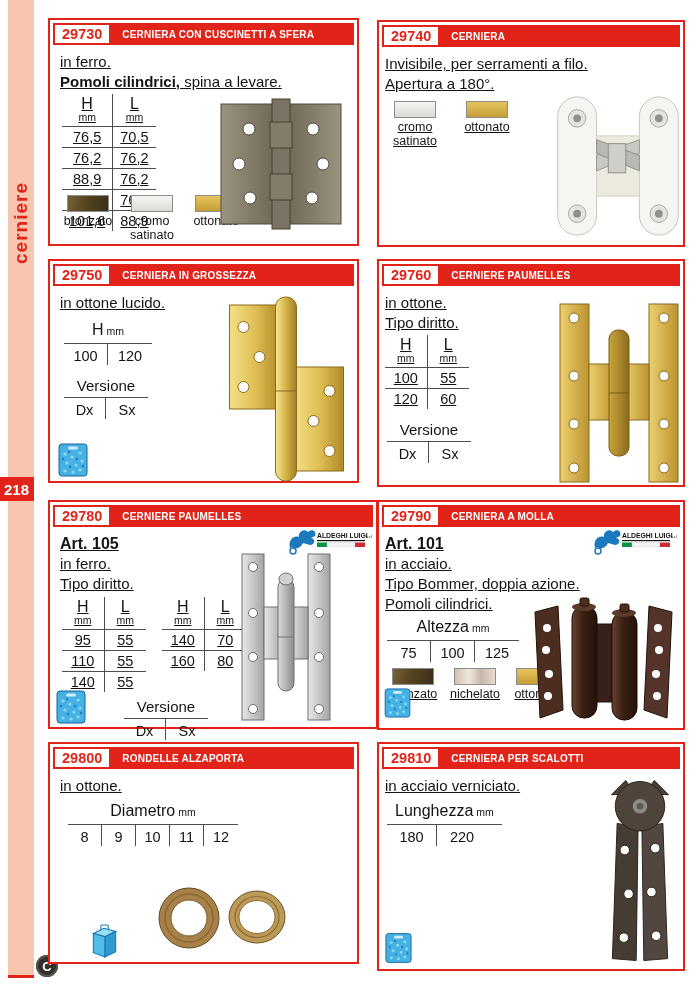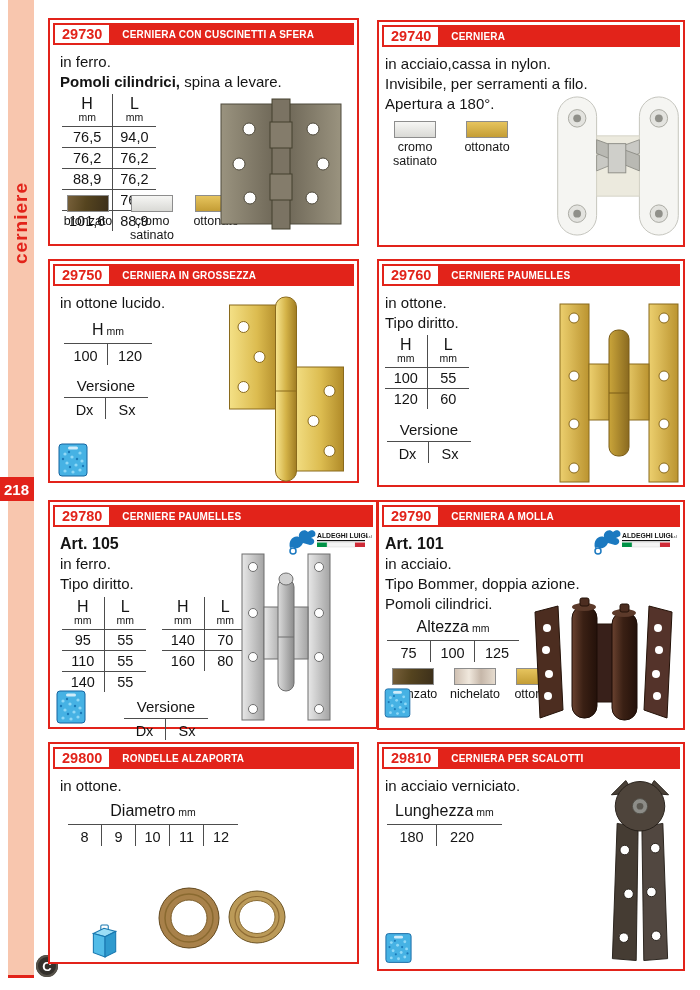--- a/index.html
+++ b/index.html
@@ -22,21 +22,21 @@
       background:#33302b;color:#fff;font-weight:bold;font-size:13px;display:flex;
       align-items:center;justify-content:center;box-shadow:inset 0 0 0 2px #57534a;}
 
   
   .panel{position:absolute;background:#fff;border:2px solid var(--red);}
   .phead{margin:3px;height:22px;background:var(--red);display:flex;align-items:center;}
   .pcode{background:#fff;color:var(--red);font-weight:bold;font-size:14.5px;
       line-height:18px;padding:0 7px;margin-left:2px;}
   .ptitle{color:#fff;font-weight:bold;font-size:10px;margin-left:13px;white-space:nowrap;
       letter-spacing:.2px;}
-  .pbody{position:relative;padding:3px 10px 0 10px;font-size:15px;}
+  .pbody{position:relative;padding:3px 10px 0 10px;font-size:15px;text-decoration:underline;}
   .pbody.rp{padding-left:6px;}
   .desc{margin:1px 0;line-height:19px;}
   .desc b{font-weight:bold;}
   .art{margin:1px 0;font-weight:bold;font-size:16px;line-height:19px;}
 
   
   .hl{border-collapse:collapse;text-align:center;color:var(--ink);margin:3px 0 0 0;}
   .hl td{min-width:42px;padding:2px 7px;font-size:14.5px;
       border-right:1.4px solid var(--line);border-bottom:1.4px solid var(--line);}
   .hl td:last-child{border-right:none;}
@@ -99,21 +99,21 @@
               <span class="bh">H</span>
               <span class="bu">mm</span>
             </td>
         <td>
               <span class="bh">L</span>
               <span class="bu">mm</span>
             </td>
       </tr>
       <tr>
             <td>76,5</td>
-            <td>94,0</td>
+            <td>70,5</td>
           </tr>
       <tr>
             <td>76,2</td>
             <td>76,2</td>
           </tr>
       <tr>
             <td>88,9</td>
             <td>76,2</td>
           </tr>
       <tr>
@@ -165,21 +165,20 @@
     <circle cx="92" cy="100" r="6" fill="#fff" stroke="#4f4a3c"></circle>
   </svg>
 </section>
 
 <section class="panel" style="left:377px;top:20px;width:308px;height:227px">
   <header class="phead">
     <span class="pcode">29740</span>
     <span class="ptitle">CERNIERA</span>
   </header>
   <div class="pbody rp">
-    <p class="desc"><span>in acciaio,cassa in nylon.</span></p>
     <p class="desc"><span>Invisibile, per serramenti a filo.</span></p>
     <p class="desc"><span>Apertura a 180°.</span></p>
     <div class="swrow" style="margin:8px 0 0 2px;gap:16px">
       <div class="sw">
           <div class="chip chip-cromo"></div>
           <div class="swlab">cromo satinato</div>
         </div>
       <div class="sw">
           <div class="chip chip-ottonato"></div>
           <div class="swlab">ottonato</div>

